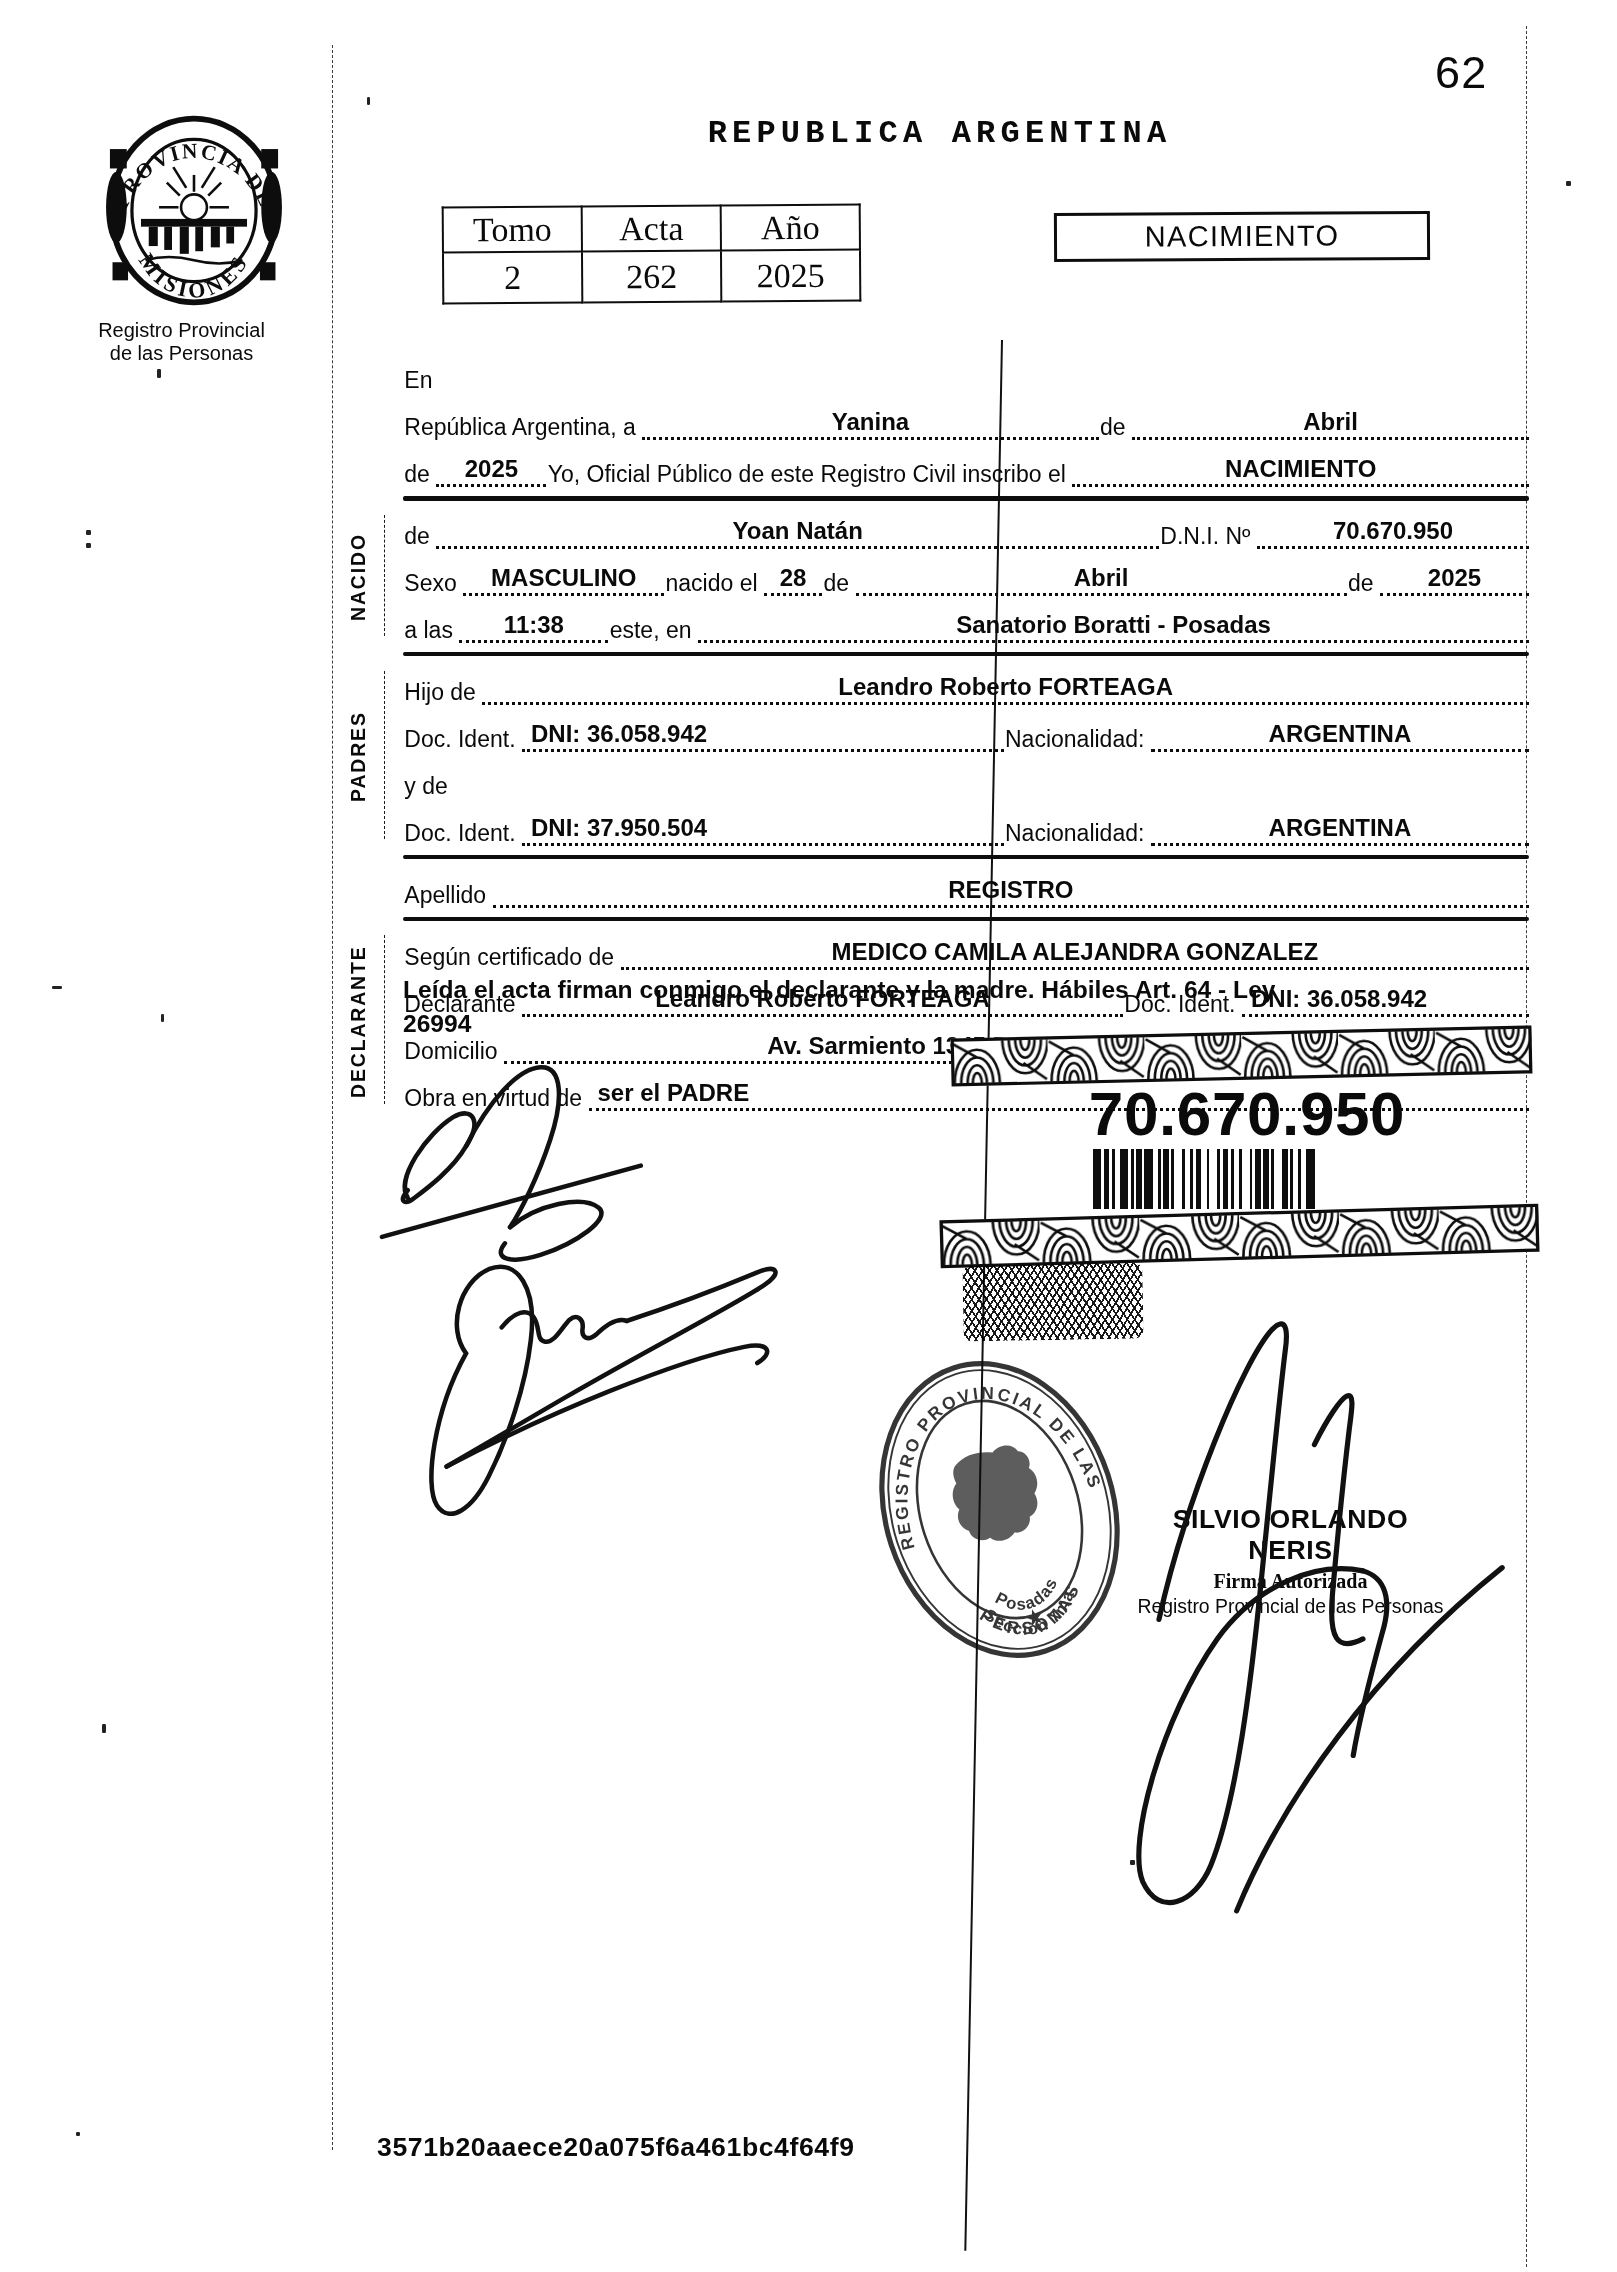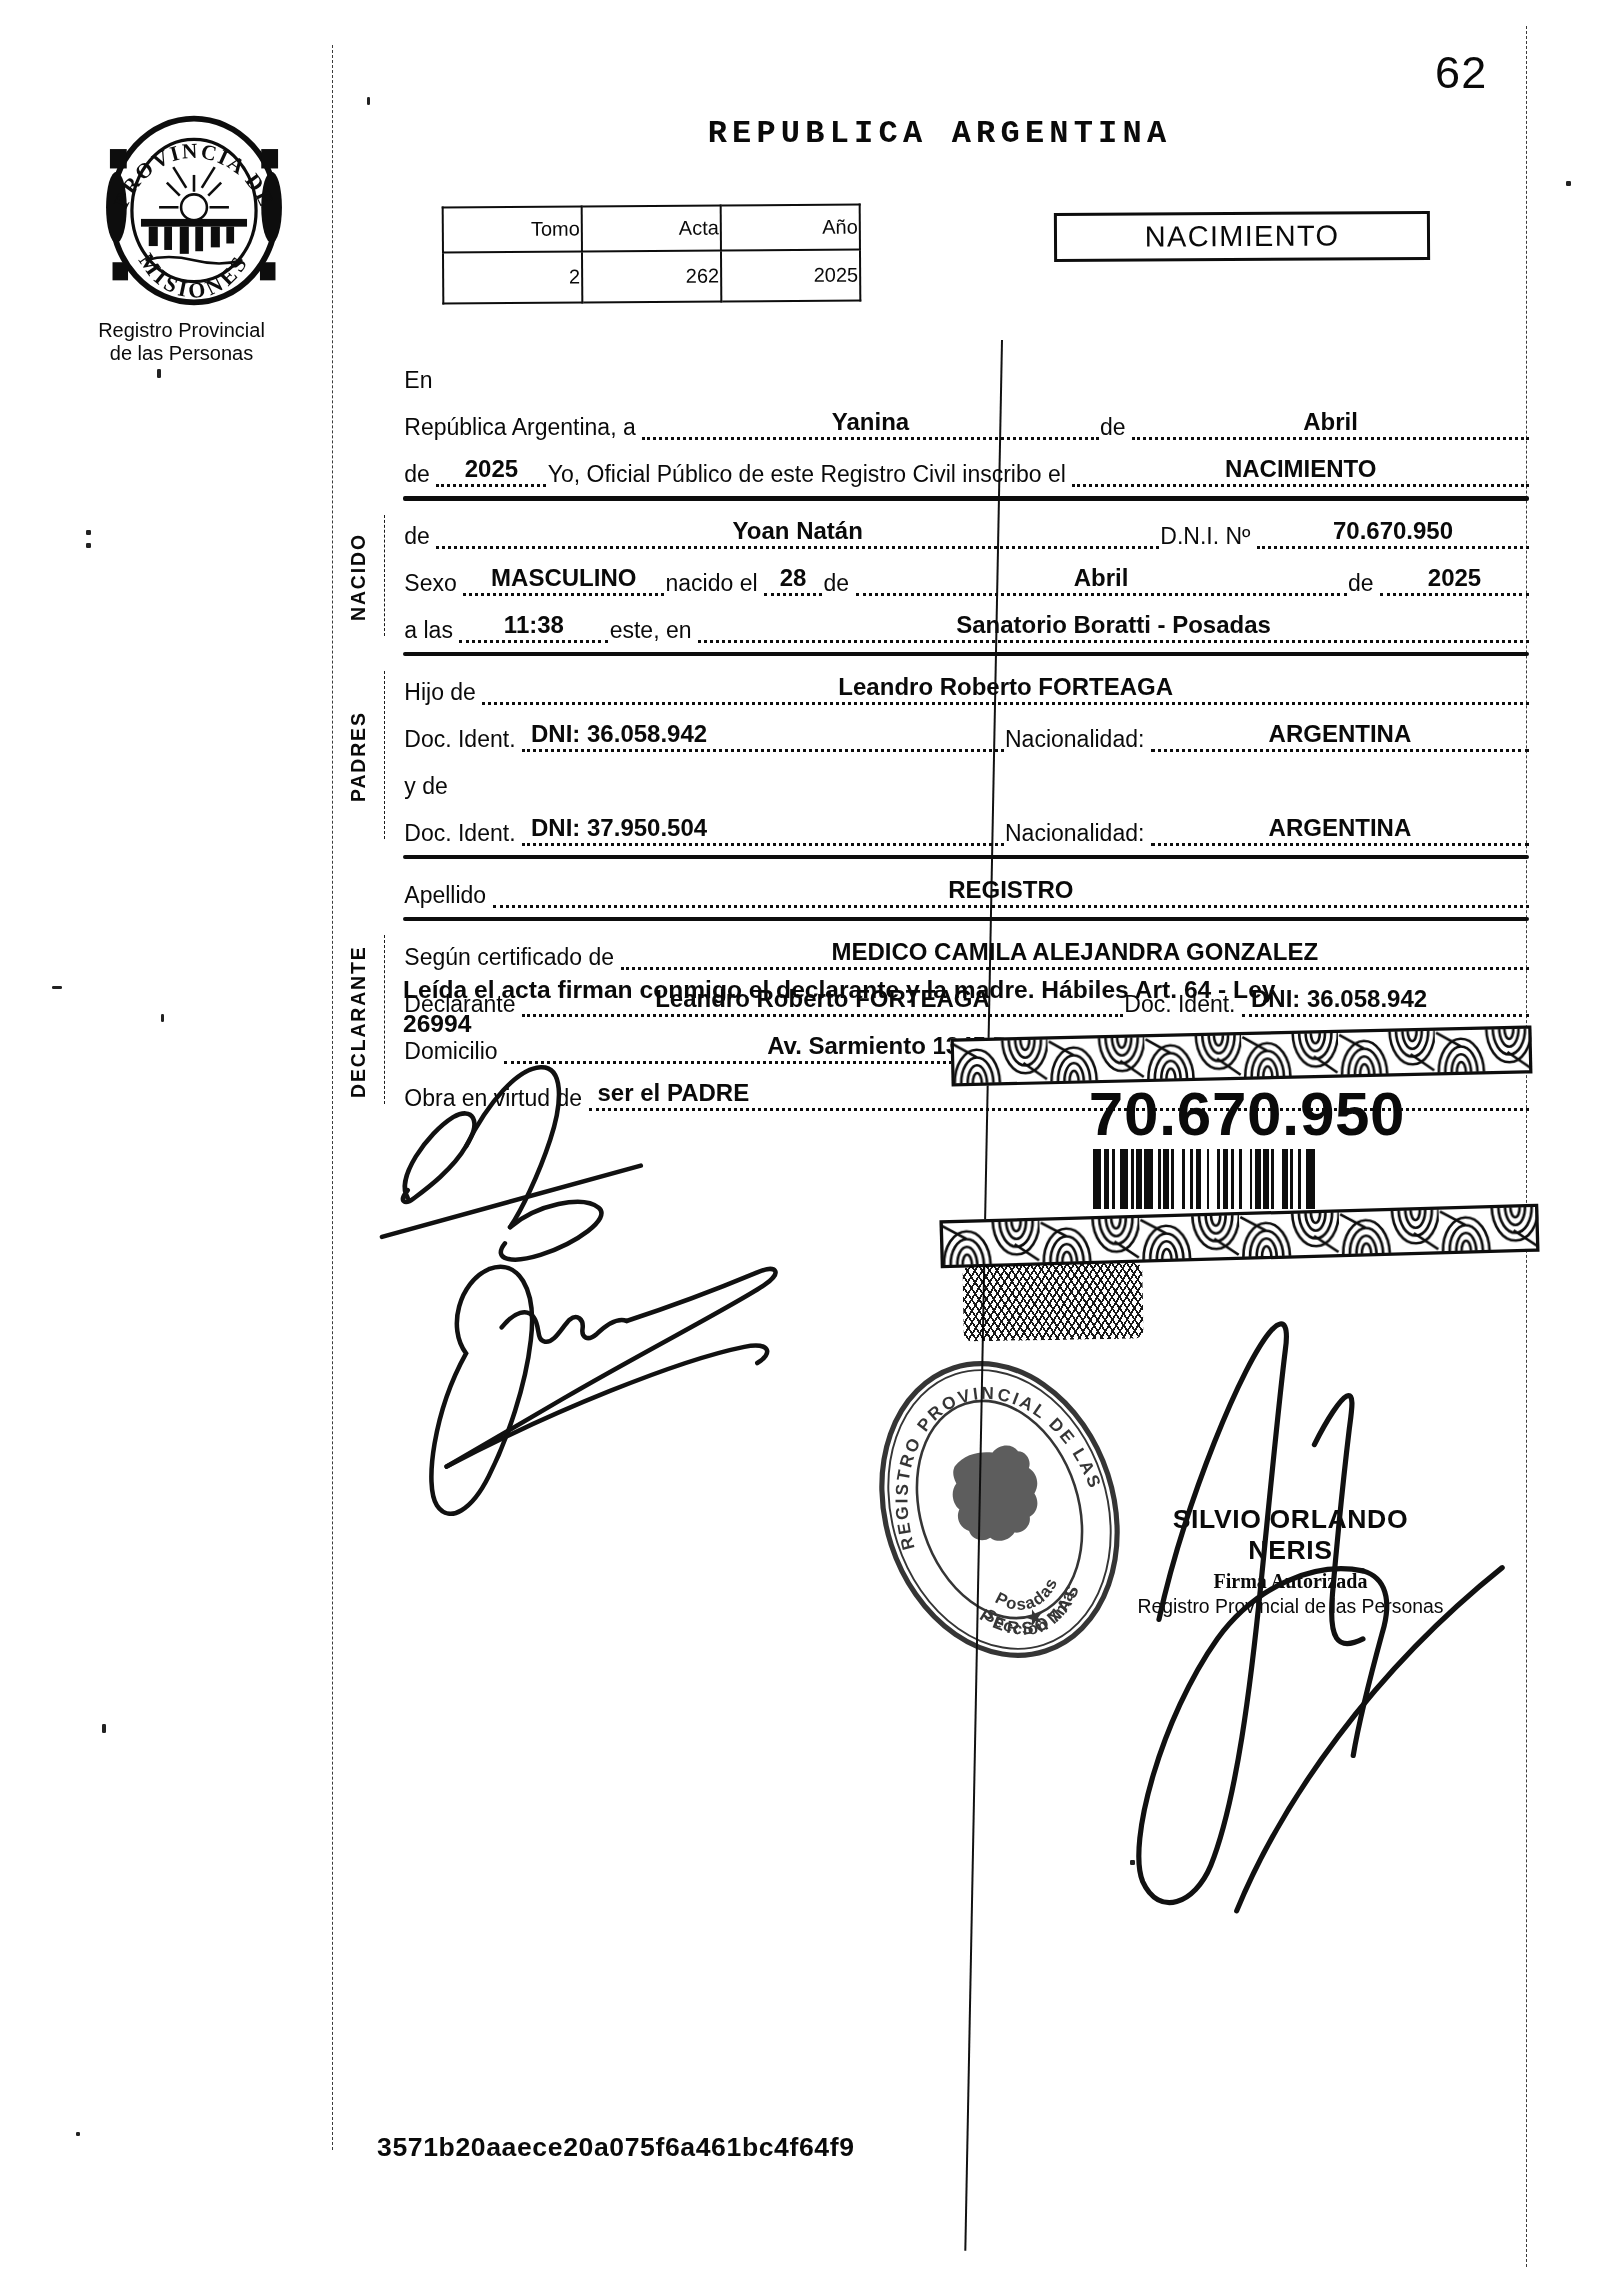--- a/index.html
+++ b/index.html
@@ -13,22 +13,22 @@
   #page-number{position:absolute;left:1435px;top:34px;font-size:45px;font-weight:500;letter-spacing:1.3px;margin-top:13px;}
   #doc-title{position:absolute;left:648px;top:115px;width:583px;text-align:center;
              font-family:"Liberation Mono",monospace;font-weight:bold;font-size:32px;letter-spacing:5.2px;}
   
   #logo{position:absolute;left:97px;top:110px;}
   #logo-caption{position:absolute;left:65px;top:319px;width:233px;text-align:center;
                 font-weight:normal;font-size:20px;line-height:23px;}
   
   #registry-table{position:absolute;left:442px;top:205px;border-collapse:collapse;
                   transform:rotate(-.4deg);}
-  #registry-table td{border:2.6px solid #0d0d0d;width:135px;height:41px;text-align:right;
-                     font-size:20px;font-weight:500;}
+  #registry-table td{border:2.6px solid #0d0d0d;width:135px;height:41px;text-align:center;
+                     font-size:34px;font-weight:500;font-family:Liberation Serif, serif;}
   
   #nacimiento-box{position:absolute;left:1054px;top:212px;width:370px;height:43px;
                   border:3.2px solid #0d0d0d;display:flex;align-items:center;justify-content:center;
                   font-size:29px;font-weight:500;letter-spacing:1.3px;transform:rotate(-.3deg);}
   
   #form{position:absolute;left:403px;top:355px;width:1126px;}
   .frow{display:flex;align-items:flex-end;height:38px;margin-bottom:9px;}
   .flabel{font-size:23px;padding:0 6.5px 0 1.3px;white-space:nowrap;line-height:26px;}
   .fval{flex:1;border-bottom:3.2px dotted #0d0d0d;text-align:center;font-weight:bold;
         font-size:24px;line-height:26px;padding-bottom:1.9px;white-space:nowrap;}

